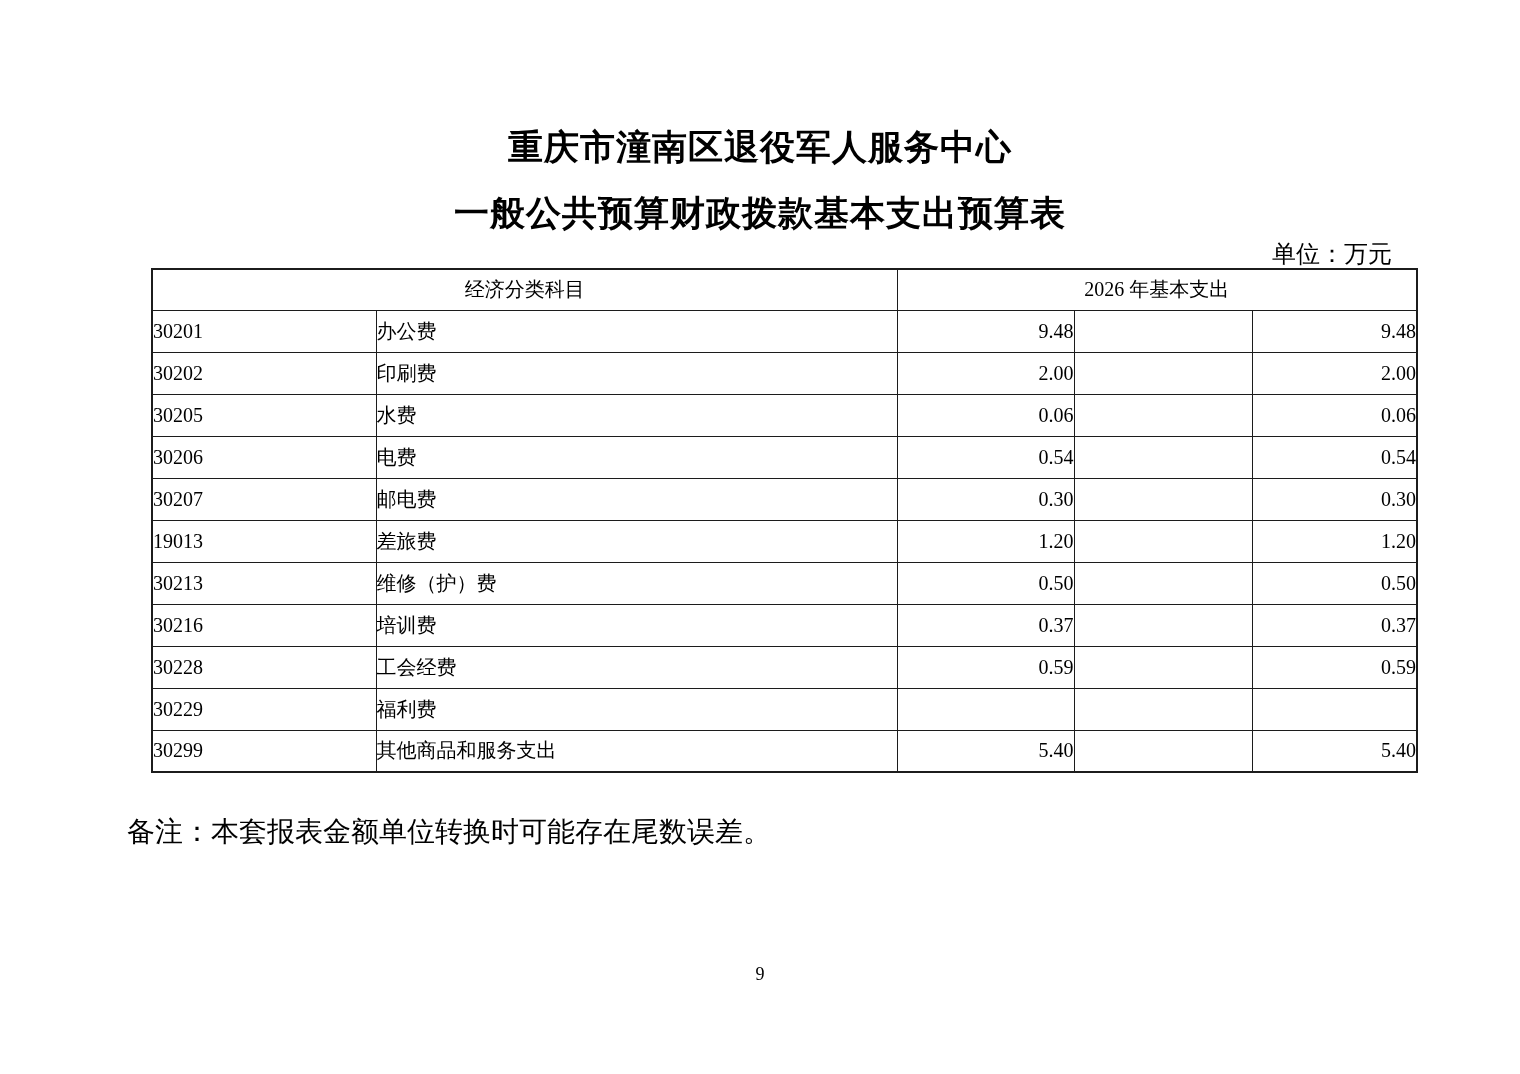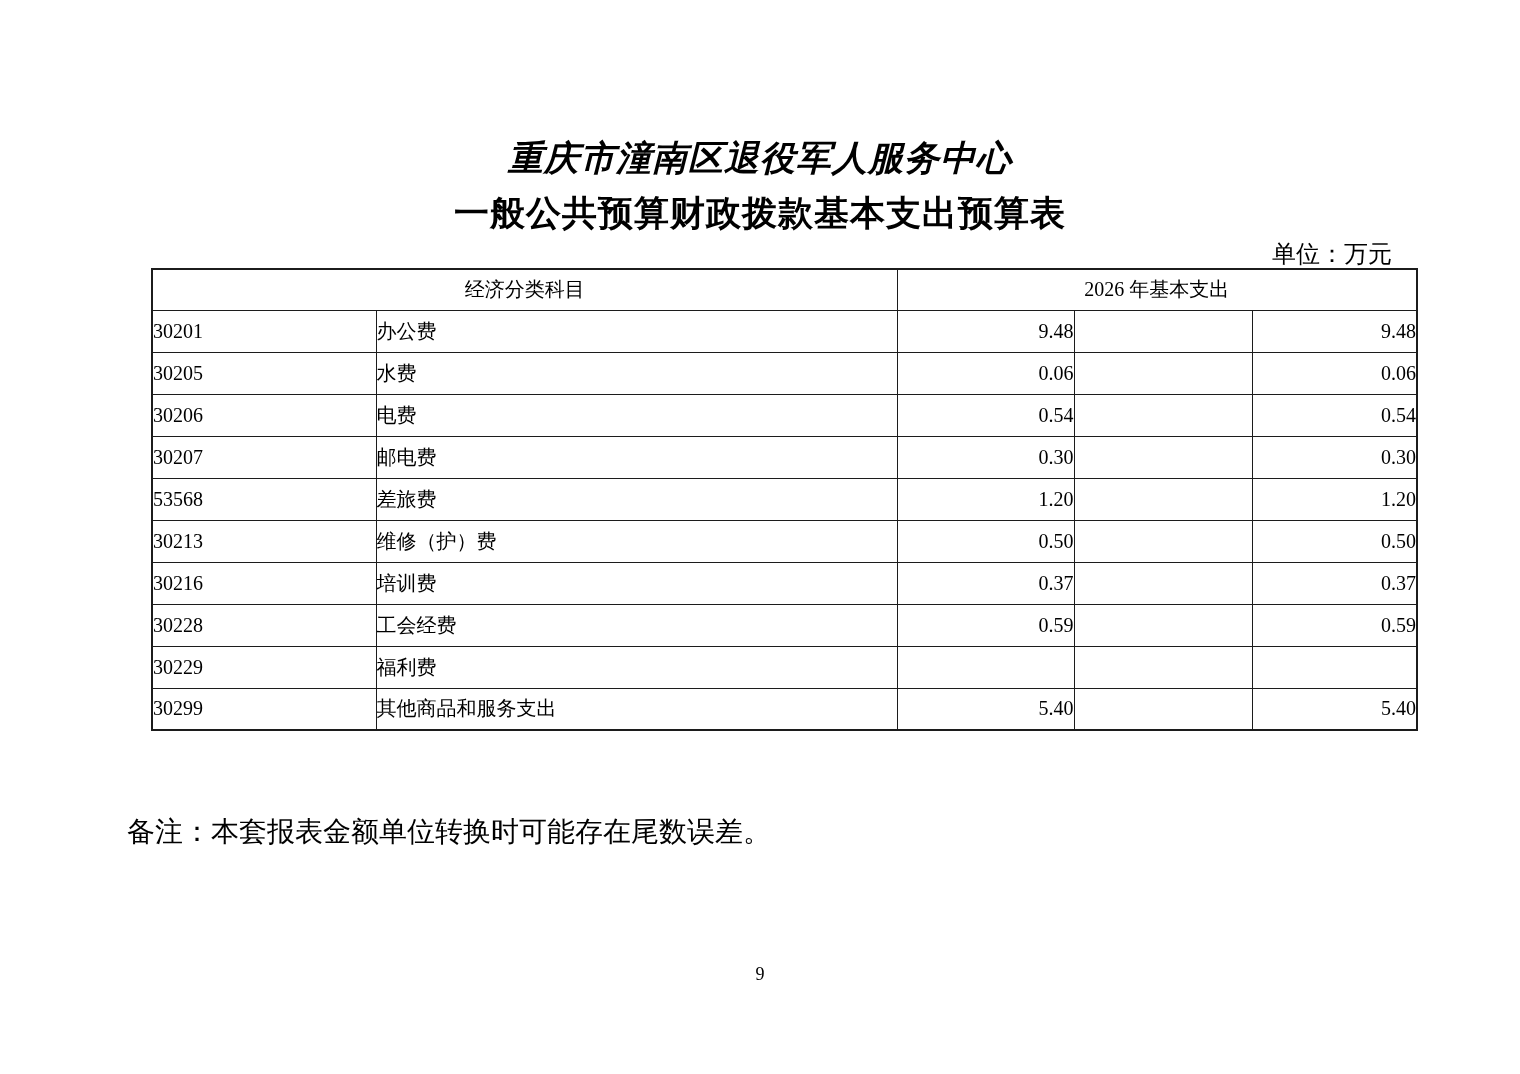--- a/index.html
+++ b/index.html
@@ -5,21 +5,21 @@
   html,body { margin:0; padding:0; }
   body {
     width:1520px; height:1074px; background:#ffffff; color:#000;
     font-family:"Liberation Serif","DejaVu Serif",serif;
     position:relative; overflow:hidden;
   }
   .title-line {
     position:absolute; left:0; width:100%; text-align:center;
     font-size:35px; font-weight:bold; letter-spacing:1px; line-height:1;
   }
-  .title-line.l1 { top:141px;font-style:italic; }
+  .title-line.l1 { top:130px; }
   .title-line.l2 { top:196px; }
   .unit-label {
     position:absolute; top:240px; right:128px; font-size:24px; line-height:1.2;
   }
   table.budget {
     position:absolute; left:127px; top:268px; width:1265px;
     border-collapse:collapse; table-layout:fixed;
     border:2px solid #1c1c1c;
     margin-left:24px;
   }
@@ -65,20 +65,27 @@
   </thead>
   <tbody>
     <tr class="data-row">
       <td class="code-cell">30201</td>
       <td class="name-cell">办公费</td>
       <td class="num-cell">9.48</td>
       <td class="num-cell"></td>
       <td class="num-cell">9.48</td>
     </tr>
     <tr class="data-row">
+      <td class="code-cell">30202</td>
+      <td class="name-cell">印刷费</td>
+      <td class="num-cell">2.00</td>
+      <td class="num-cell"></td>
+      <td class="num-cell">2.00</td>
+    </tr>
+    <tr class="data-row">
       <td class="code-cell">30205</td>
       <td class="name-cell">水费</td>
       <td class="num-cell">0.06</td>
       <td class="num-cell"></td>
       <td class="num-cell">0.06</td>
     </tr>
     <tr class="data-row">
       <td class="code-cell">30206</td>
       <td class="name-cell">电费</td>
       <td class="num-cell">0.54</td>
@@ -86,21 +93,21 @@
       <td class="num-cell">0.54</td>
     </tr>
     <tr class="data-row">
       <td class="code-cell">30207</td>
       <td class="name-cell">邮电费</td>
       <td class="num-cell">0.30</td>
       <td class="num-cell"></td>
       <td class="num-cell">0.30</td>
     </tr>
     <tr class="data-row">
-      <td class="code-cell">53568</td>
+      <td class="code-cell">19013</td>
       <td class="name-cell">差旅费</td>
       <td class="num-cell">1.20</td>
       <td class="num-cell"></td>
       <td class="num-cell">1.20</td>
     </tr>
     <tr class="data-row">
       <td class="code-cell">30213</td>
       <td class="name-cell">维修（护）费</td>
       <td class="num-cell">0.50</td>
       <td class="num-cell"></td>

